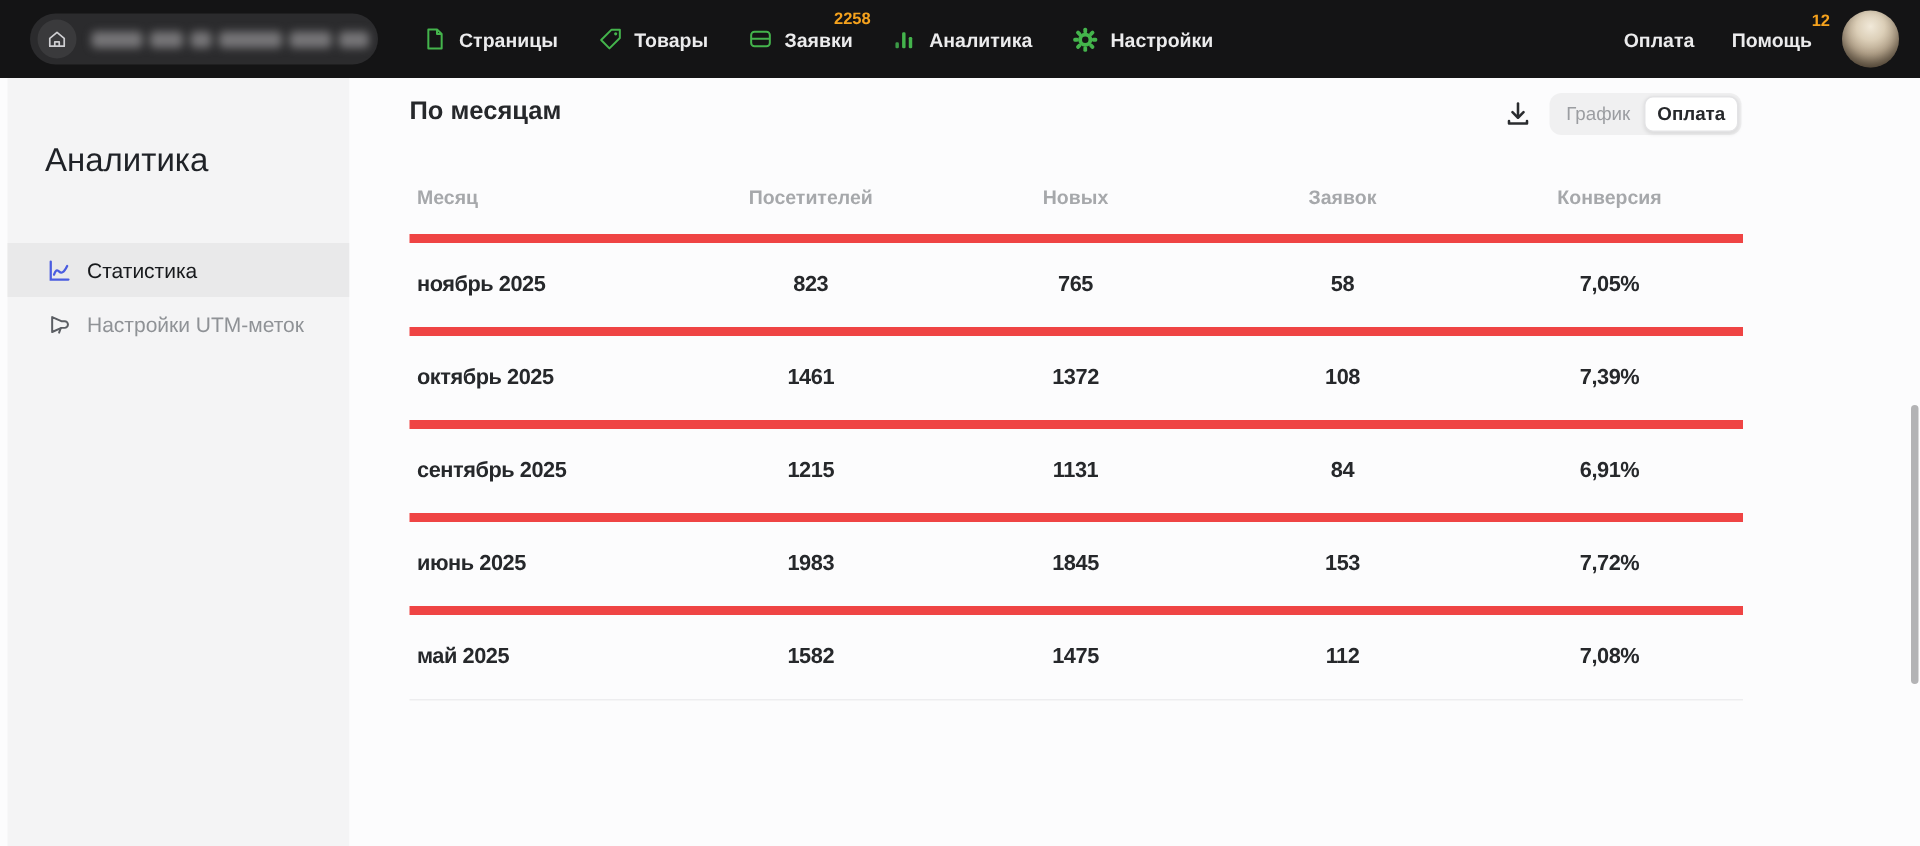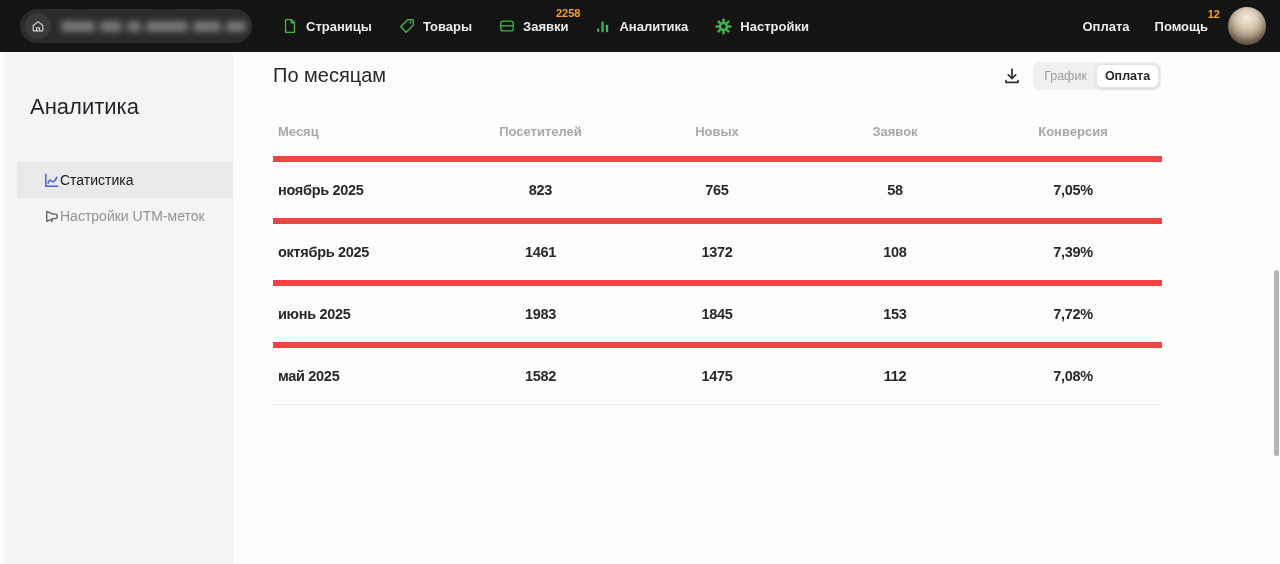--- a/index.html
+++ b/index.html
@@ -27,28 +27,28 @@
   .top-link{color:#ebebec;font-size:13px;font-weight:700;cursor:pointer;position:relative;white-space:nowrap;}
   .avatar{width:38px;height:38px;border-radius:50%;margin-left:-5px;cursor:pointer;flex:none;
           background:radial-gradient(circle at 50% 28%,#f1e9d9 0%,#dccfb8 28%,#b2a189 55%,#7d6c56 82%,#594b3b 100%);
           box-shadow:inset 0 -4px 8px rgba(0,0,0,.35);}
 
   
   .sidebar{position:absolute;top:52px;left:0;width:233px;bottom:0;background:#f4f4f5;
            border-left:5px solid #fcfcfd;box-sizing:border-box;}
   .sidebar-title{position:absolute;top:42px;left:25px;font-size:22px;font-weight:400;color:#1f2227;}
   .menu{position:absolute;top:110px;left:0;right:0;}
-  .menu-item{height:36px;display:flex;align-items:center;padding-left:25px;
-             font-size:14px;color:#8f9296;cursor:pointer;margin-left:12px;}
+  .menu-item{height:36px;display:flex;align-items:center;gap:10px;padding-left:25px;
+             font-size:14px;color:#8f9296;cursor:pointer;}
   .menu-item .icon{display:flex;align-items:center;width:18px;justify-content:center;}
   .menu-item.active{background:#e9e9ea;color:#17191c;font-weight:500;}
 
   
   .content{position:absolute;top:52px;left:233px;right:0;bottom:0;background:#fcfcfd;}
-  .content-title{position:absolute;top:12px;left:40px;font-size:20px;font-weight:400;color:#26282b;}
+  .content-title{position:absolute;top:12px;left:40px;font-size:17px;font-weight:700;color:#26282b;}
   .download-btn{position:absolute;top:14px;left:768px;width:22px;height:22px;cursor:pointer;
                 display:flex;align-items:center;justify-content:center;background:none;border:none;padding:0;}
   .seg{position:absolute;top:10px;left:800px;width:128px;height:28px;background:#f0f0f1;
        border-radius:8px;display:flex;align-items:center;padding:2px;box-sizing:border-box;}
   .seg-option{flex:1;height:22px;display:flex;align-items:center;justify-content:center;
               font-size:12.5px;color:#9b9da1;font-weight:500;border-radius:6px;cursor:pointer;}
   .seg-option.selected{background:#fff;color:#26282b;font-weight:700;border:1px solid #e3e3e5;
                        box-shadow:0 1px 3px rgba(0,0,0,.10);height:24px;box-sizing:border-box;}
 
   .table{position:absolute;top:54px;left:40px;width:889px;}
@@ -223,20 +223,27 @@
   </div>
 
   <div class="trow">
     <span class="cell first">октябрь 2025</span>
     <span class="cell">1461</span>
     <span class="cell">1372</span>
     <span class="cell">108</span>
     <span class="cell">7,39%</span>
   </div>
 
+  <div class="trow">
+    <span class="cell first">сентябрь 2025</span>
+    <span class="cell">1215</span>
+    <span class="cell">1131</span>
+    <span class="cell">84</span>
+    <span class="cell">6,91%</span>
+  </div>
 
 
 
   <div class="trow">
     <span class="cell first">июнь 2025</span>
     <span class="cell">1983</span>
     <span class="cell">1845</span>
     <span class="cell">153</span>
     <span class="cell">7,72%</span>
   </div>

